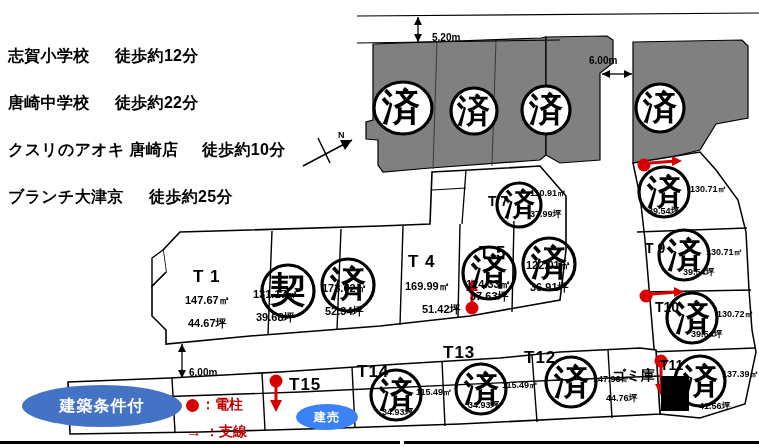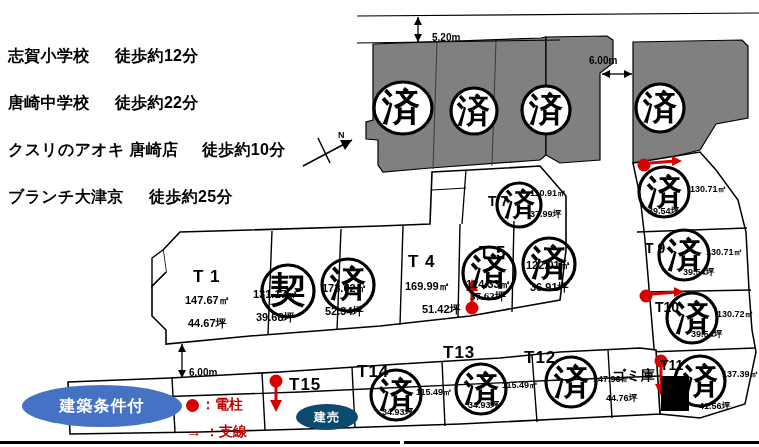--- a/index.html
+++ b/index.html
@@ -17,21 +17,21 @@
   .lot-m2{font-size:11px;}
   .lot-tsubo{font-size:11px;}
   .dim{font-size:10px;font-weight:bold;}
   .small-id{font-size:14px;}
   .tiny-m2{font-size:9px;}
   .tiny-tsubo{font-size:9px;}
 
   .badge{position:absolute;display:flex;align-items:center;justify-content:center;
          border-radius:50%;color:#fff;font-weight:bold;}
   .badge-cond{left:22px;top:385px;width:160px;height:42px;background:#4472C4;font-size:16px;letter-spacing:1px;}
-  .badge-tate{left:296px;top:404px;width:62px;height:26px;background:#0c4a6e;font-size:12px;letter-spacing:1px;}
+  .badge-tate{left:296px;top:404px;width:62px;height:26px;background:#3b82f6;font-size:12px;letter-spacing:1px;}
 
   .legend{position:absolute;left:186px;top:396px;}
   .legend-row{display:flex;align-items:center;font-size:14px;font-weight:bold;
               color:#C00000;margin-bottom:9px;white-space:nowrap;}
   .leg-dot{width:13px;height:13px;border-radius:50%;background:#D90000;margin-right:2px;}
   .leg-arrow{width:17px;font-size:16px;color:#D90000;line-height:1;margin-right:2px;}
 
   .gomi{position:absolute;left:661px;top:376px;width:28px;height:35px;background:#000;}
   .gomi-label{position:absolute;left:612px;top:367px;font-size:14px;font-weight:bold;}
 
@@ -215,21 +215,21 @@
 
   <div class="txt lot-m2" style="left:322px;top:283px;">173.02㎡</div>
   <div class="txt lot-tsubo" style="left:325px;top:306px;">52.34坪</div>
 
   <div class="txt lot-id" style="left:408px;top:253px;">T 4</div>
   <div class="txt lot-m2" style="left:405px;top:281px;">169.99㎡</div>
   <div class="txt lot-tsubo" style="left:422px;top:304px;">51.42坪</div>
 
   <div class="txt lot-id" style="left:479px;top:244px;">T 5</div>
   <div class="txt lot-m2" style="left:466px;top:279px;">124.33㎡</div>
-  <div class="txt lot-tsubo" style="left:470px;top:291px;font-family:Liberation Serif, serif;">37.63坪</div>
+  <div class="txt lot-tsubo" style="left:470px;top:291px;">37.63坪</div>
 
   <div class="txt lot-m2" style="left:526px;top:260px;">122.01㎡</div>
   <div class="txt lot-tsubo" style="left:530px;top:282px;">36.91坪</div>
 
   <div class="txt small-id" style="left:480px;top:194px;margin-left:8px;">T 7</div>
   <div class="txt tiny-m2" style="left:530px;top:189px;">110.91㎡</div>
   <div class="txt tiny-tsubo" style="left:530px;top:210px;">37.99坪</div>
 
   <div class="txt tiny-m2" style="left:690px;top:185px;">130.71㎡</div>
   <div class="txt tiny-tsubo" style="left:648px;top:207px;">39.54坪</div>

